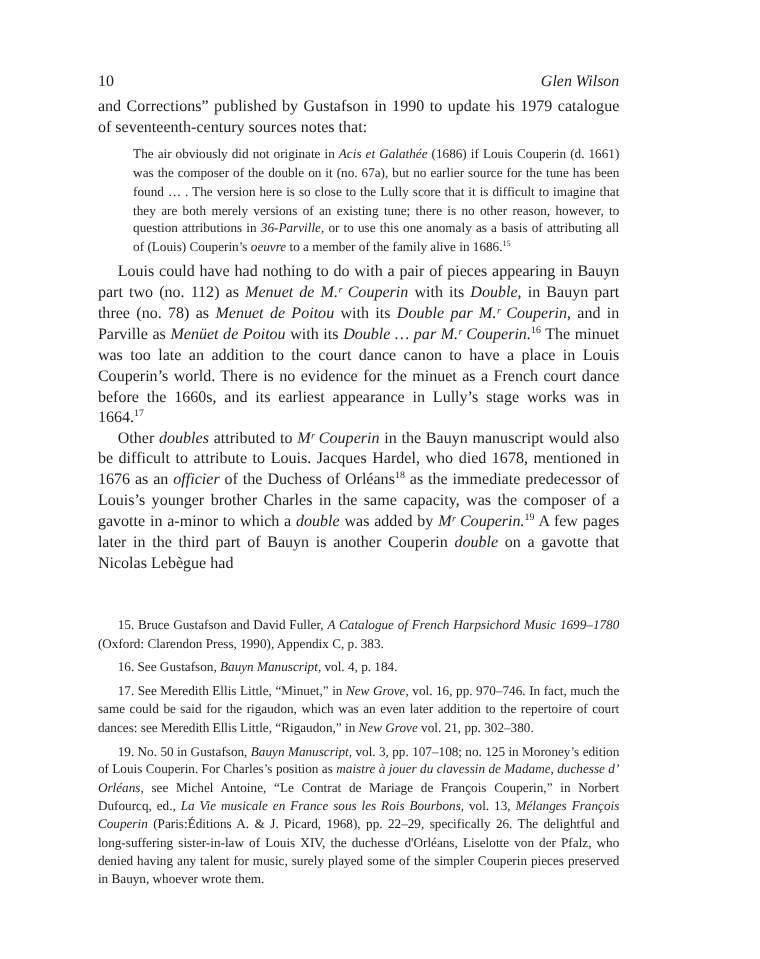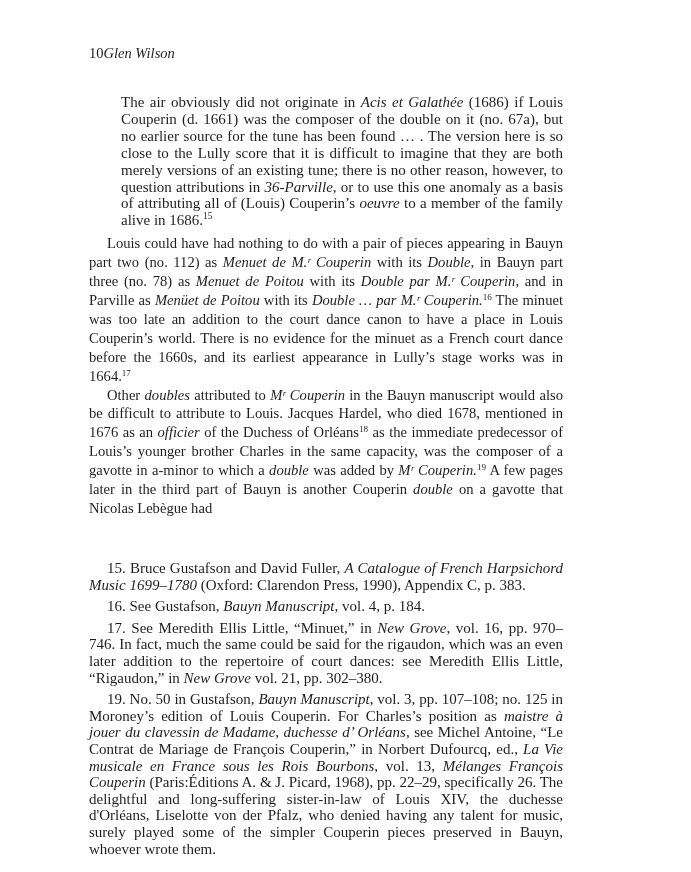--- a/index.html
+++ b/index.html
@@ -2,52 +2,53 @@
 <html><head>
 <meta charset="utf-8">
 <style>
   html, body { margin: 0; padding: 0; background: #ffffff; }
   body {
     width: 691px; height: 872px; position: relative; overflow: hidden;
     font-family: "Liberation Serif", "DejaVu Serif", serif;
     color: #1e1e1e;
   }
   .running-head {
-    position: absolute; top: 44px; left: 89px; width: 474px;
-    display: flex; 
+    position: absolute; top: 65px; left: 89px; width: 474px;
+    display: flex; justify-content: space-between;
     font-size: 14.5px; line-height: 18px;
   }
   .running-head .author { font-style: italic; font-family: Liberation Serif, serif; }
   .body-text {
     position: absolute; top: 88px; left: 89px; width: 474px;
     font-size: 14.6px; line-height: 18.9px; text-align: justify;
   }
   .body-text p { margin: 0; }
   .body-text p.indent { text-indent: 18px; }
   .block-quote {
     margin: 6px 0 5px 32px !important;
-    font-size: 15px; line-height: 16.9px;
+    font-size: 12px; line-height: 16.9px;
   }
   .footnotes {
     position: absolute; top: 560px; left: 89px; width: 474px;
-    font-size: 15px; line-height: 16.6px; text-align: justify;
+    font-size: 12px; line-height: 16.6px; text-align: justify;
   }
   .footnotes p { margin: 0 0 5px 0; text-indent: 18px; }
   i { font-style: italic; }
   sup { font-size: 0.62em; line-height: 0; vertical-align: 0.6em; }
 </style>
 </head>
 <body>
 
 <div class="running-head">
   <span class="page-number">10</span>
   <span class="author">Glen Wilson</span>
 </div>
 
 <div class="body-text">
+  <p><span>and Corrections” published by Gustafson in 1990 to update his 1979 catalogue of seventeenth-century sources notes that:</span></p>
   <p class="block-quote"><span>The air obviously did not originate in </span><i>Acis et Galathée</i><span> (1686) if Louis Couperin (d. 1661) was the composer of the double on it (no. 67a), but no earlier source for the tune has been found … . The version here is so close to the Lully score that it is difficult to imagine that they are both merely versions of an existing tune; there is no other reason, however, to question attributions in </span><i>36-Parville</i><span>, or to use this one anomaly as a basis of attributing all of (Louis) Couperin’s </span><i>oeuvre</i><span> to a member of the family alive in 1686.</span><sup>15</sup></p>
   <p class="indent"><span>Louis could have had nothing to do with a pair of pieces appearing in Bauyn part two (no. 112) as </span><i>Menuet de M.ʳ Couperin</i><span> with its </span><i>Double</i><span>, in Bauyn part three (no. 78) as </span><i>Menuet de Poitou</i><span> with its </span><i>Double par M.ʳ Couperin</i><span>, and in Parville as </span><i>Menüet de Poitou</i><span> with its </span><i>Double … par M.ʳ Couperin.</i><sup>16</sup><span> The minuet was too late an addition to the court dance canon to have a place in Louis Couperin’s world. There is no evidence for the minuet as a French court dance before the 1660s, and its earliest appearance in Lully’s stage works was in 1664.</span><sup>17</sup></p>
   <p class="indent"><span>Other </span><i>doubles</i><span> attributed to </span><i>Mʳ Couperin</i><span> in the Bauyn manuscript would also be difficult to attribute to Louis. Jacques Hardel, who died 1678,  mentioned in 1676 as an </span><i>officier</i><span> of the Duchess of Orléans</span><sup>18</sup><span> as the immediate predecessor of Louis’s younger brother Charles in the same capacity, was the composer of a gavotte in a-minor to which a </span><i>double</i><span> was added by </span><i>Mʳ Couperin.</i><sup>19</sup><span> A few pages later in the third part of Bauyn is another Couperin </span><i>double</i><span> on a gavotte that Nicolas Lebègue had</span></p>
 </div>
 
 <div class="footnotes">
   <p><span>15. Bruce Gustafson and David Fuller, </span><i>A Catalogue of French Harpsichord Music 1699–1780</i><span> (Oxford: Clarendon Press, 1990), Appendix C, p. 383.</span></p>
   <p><span>16. See Gustafson, </span><i>Bauyn Manuscript</i><span>, vol. 4, p. 184.</span></p>
   <p><span>17. See Meredith Ellis Little, “Minuet,” in </span><i>New Grove</i><span>, vol. 16, pp. 970–746. In fact, much the same could be said for the rigaudon, which was an even later addition to the repertoire of court dances: see Meredith Ellis Little, “Rigaudon,” in </span><i>New Grove</i><span> vol. 21, pp. 302–380.</span></p>
   <p><span>19. No. 50 in Gustafson, </span><i>Bauyn Manuscript</i><span>, vol. 3, pp. 107–108; no. 125 in Moroney’s edition of Louis Couperin. For Charles’s position as </span><i>maistre à jouer du clavessin de Madame, duchesse d’ Orléans</i><span>, see Michel Antoine, “Le Contrat de Mariage de François Couperin,” in Norbert Dufourcq, ed., </span><i>La Vie musicale en France sous les Rois Bourbons</i><span>, vol. 13, </span><i>Mélanges François Couperin</i><span> (Paris:Éditions A. &amp; J. Picard, 1968), pp. 22–29, specifically 26. The delightful and long-suffering sister-in-law of Louis XIV, the duchesse d'Orléans, Liselotte von der Pfalz, who denied having any talent for music, surely played some of the simpler Couperin pieces preserved in Bauyn, whoever wrote them.</span></p>

